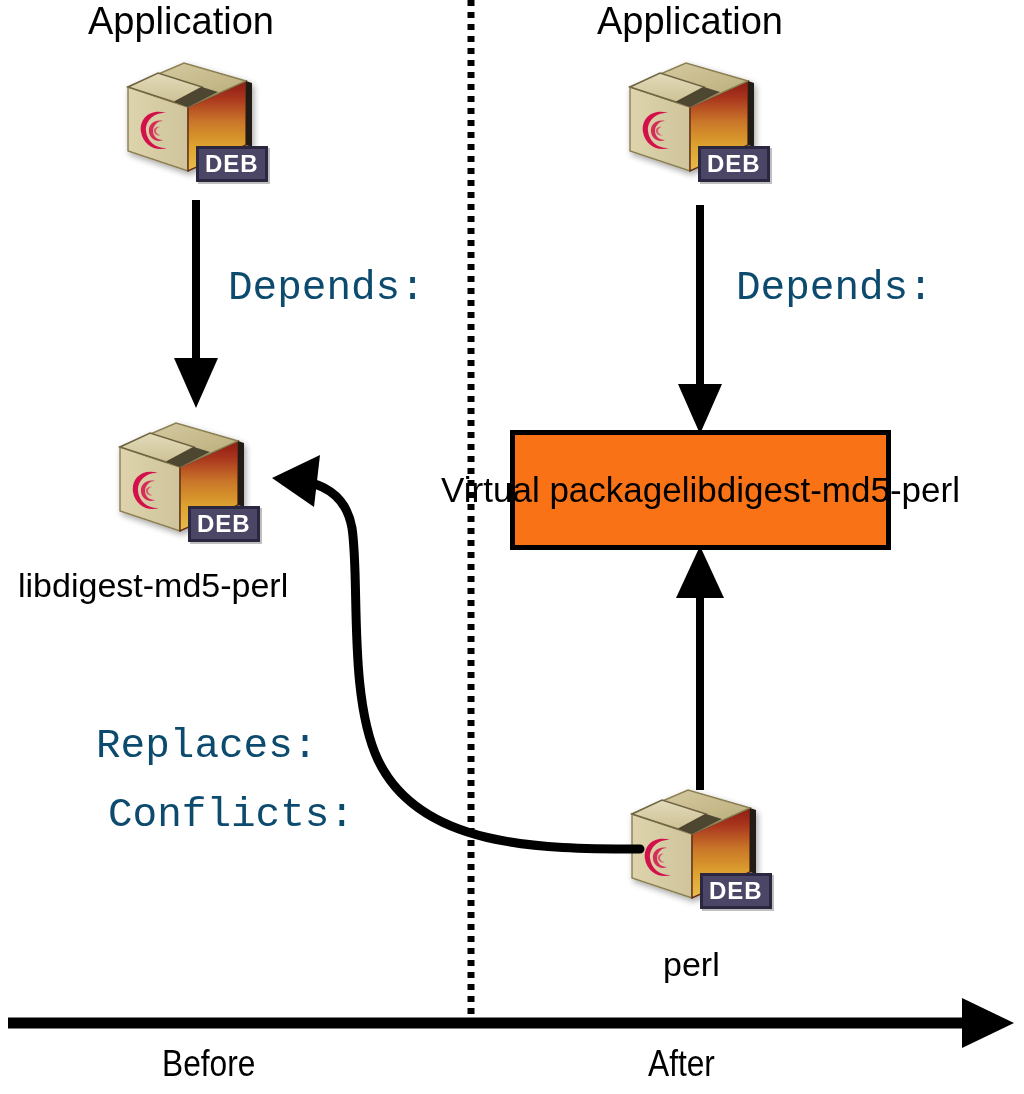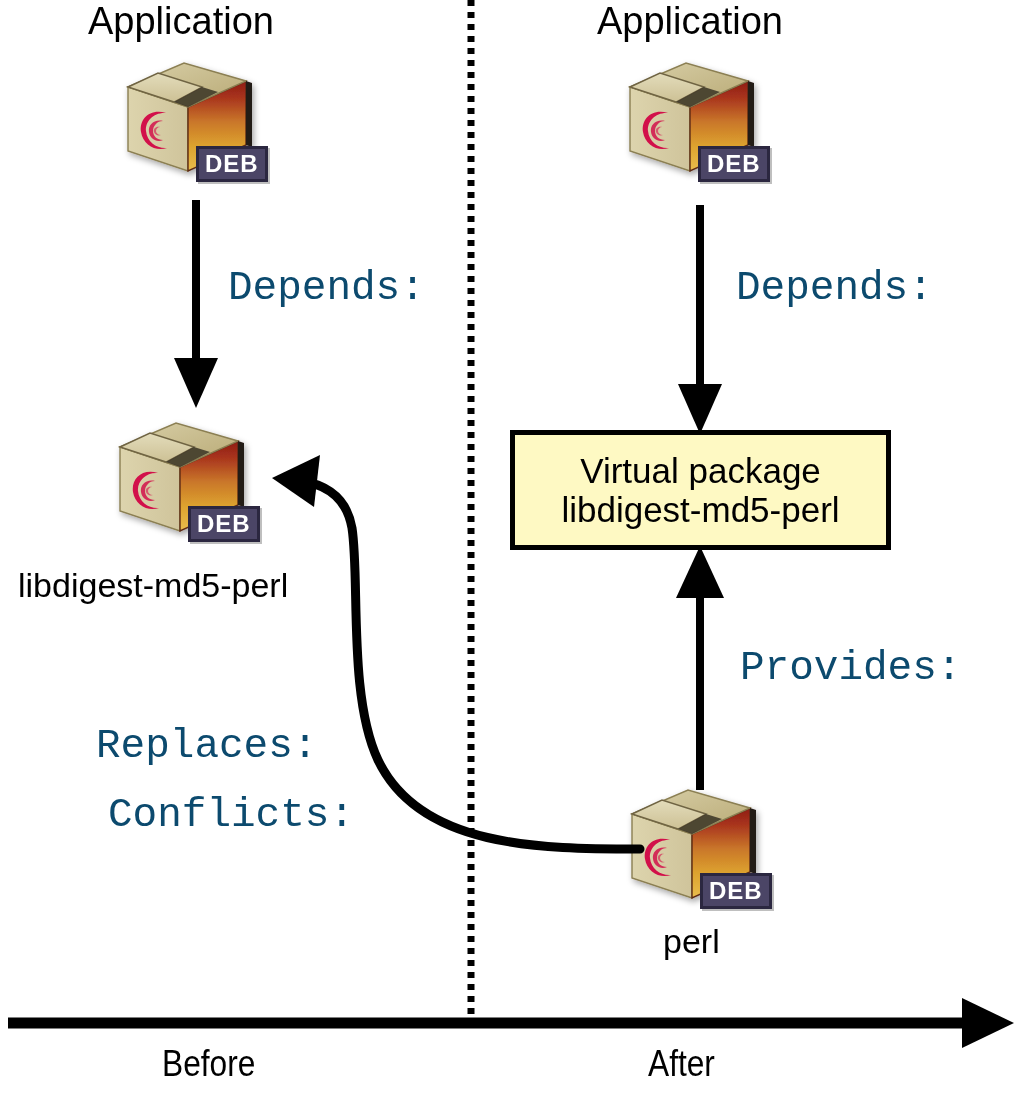--- a/index.html
+++ b/index.html
@@ -40,23 +40,23 @@
     font-family: "Liberation Mono", monospace;
     font-size: 41px;
     letter-spacing: 0px;
     color: #0c4a6e;
     line-height: 1;
   }
   .vbox {
     position: absolute;
     box-sizing: border-box;
     border: 5px solid #000;
-    background: #fef9c3;
+    background: #f97316;
     display: flex;
-    flex-direction: column;
+    flex-direction: row;
     align-items: center;
     justify-content: center;
   }
   .vbox span {
     font-family: "Liberation Sans", sans-serif;
     font-size: 35px;
     line-height: 1.12;
     color: #000;
     white-space: nowrap;
   }
@@ -171,23 +171,22 @@
 
   <div class="lbl lbl-sans38" style="left:597px; top:2px;">Application</div>
 
   <div class="mono" style="left:736px; top:268px;">Depends:</div>
 
   <div class="vbox" style="left:510px; top:430px; width:381px; height:120px;">
     <span>Virtual package</span>
     <span>libdigest-md5-perl</span>
   </div>
 
-  <div class="mono" style="left:740px; top:648px;">Provides:</div>
-
-  <div class="lbl lbl-sans34" style="left:663px; top:924px;">perl</div>
+
+  <div class="lbl lbl-sans34" style="left:663px; top:947px;">perl</div>
 
   <div style="position:absolute; left:196px; top:146px;">
     <span style="display:inline-block; background:#4b4566; color:#fff; border:3px solid #2b2740;
                  box-shadow:2px 2px 0 rgba(0,0,0,0.25); font-family:'Liberation Sans',sans-serif;
                  font-weight:bold; font-size:24px; line-height:1; padding:3px 6px; letter-spacing:1px;">DEB</span>
   </div>
 
   <div style="position:absolute; left:188px; top:506px;">
     <span style="display:inline-block; background:#4b4566; color:#fff; border:3px solid #2b2740;
                  box-shadow:2px 2px 0 rgba(0,0,0,0.25); font-family:'Liberation Sans',sans-serif;

